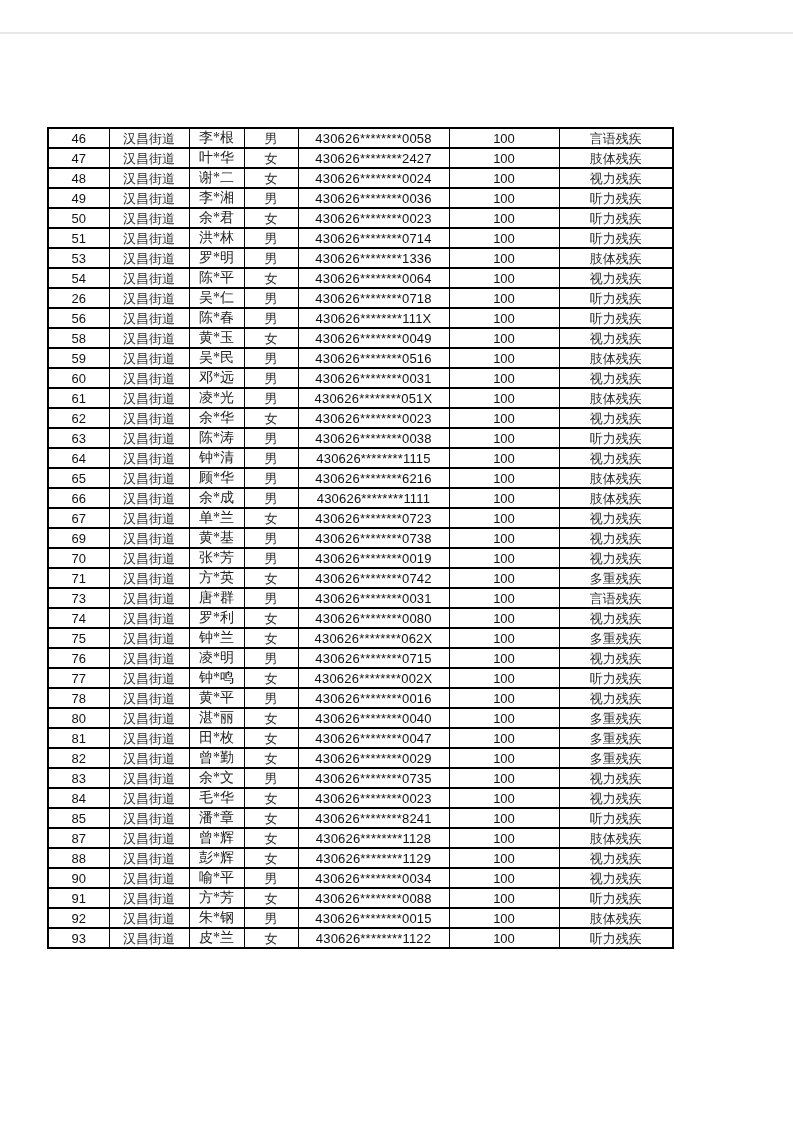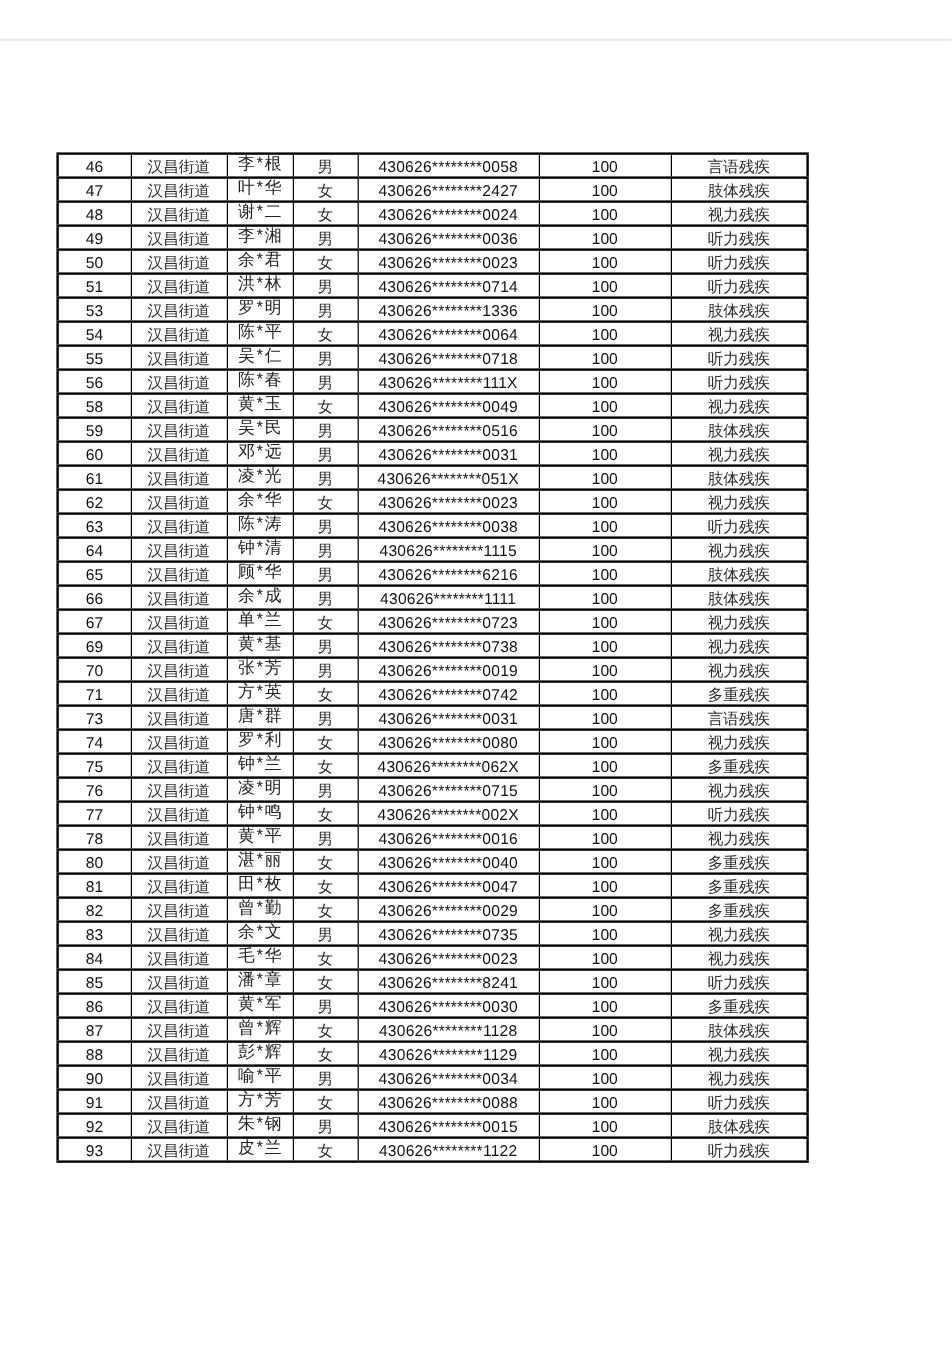--- a/index.html
+++ b/index.html
@@ -50,21 +50,21 @@
     color: #111111;
   }
   td.c-id { letter-spacing: 0.2px; }
   
   td.c-street, td.c-gender, td.c-type {
     font-family: "Liberation Serif", "DejaVu Serif", serif;
     font-size: 13px;
     color: #2a2a2a;
   }
   td.c-name {
-    font-family: Liberation Mono, monospace;
+    font-family: Liberation Serif, serif;
     font-size: 14px;
     color: #222222;
   }
 </style>
 </head>
 <body>
 
 <div class="page">
   <div class="page-top-edge"></div>
 
@@ -145,21 +145,21 @@
         <tr>
       <td class="c-no">54</td>
       <td class="c-street">汉昌街道</td>
       <td class="c-name">陈*平</td>
       <td class="c-gender">女</td>
       <td class="c-id">430626********0064</td>
       <td class="c-amount">100</td>
       <td class="c-type">视力残疾</td>
     </tr>
         <tr>
-      <td class="c-no">55</td>
+      <td class="c-no">26</td>
       <td class="c-street">汉昌街道</td>
       <td class="c-name">吴*仁</td>
       <td class="c-gender">男</td>
       <td class="c-id">430626********0718</td>
       <td class="c-amount">100</td>
       <td class="c-type">听力残疾</td>
     </tr>
         <tr>
       <td class="c-no">56</td>
       <td class="c-street">汉昌街道</td>
@@ -386,29 +386,20 @@
       <td class="c-type">视力残疾</td>
     </tr>
         <tr>
       <td class="c-no">85</td>
       <td class="c-street">汉昌街道</td>
       <td class="c-name">潘*章</td>
       <td class="c-gender">女</td>
       <td class="c-id">430626********8241</td>
       <td class="c-amount">100</td>
       <td class="c-type">听力残疾</td>
-    </tr>
-        <tr>
-      <td class="c-no">86</td>
-      <td class="c-street">汉昌街道</td>
-      <td class="c-name">黄*军</td>
-      <td class="c-gender">男</td>
-      <td class="c-id">430626********0030</td>
-      <td class="c-amount">100</td>
-      <td class="c-type">多重残疾</td>
     </tr>
         <tr>
       <td class="c-no">87</td>
       <td class="c-street">汉昌街道</td>
       <td class="c-name">曾*辉</td>
       <td class="c-gender">女</td>
       <td class="c-id">430626********1128</td>
       <td class="c-amount">100</td>
       <td class="c-type">肢体残疾</td>
     </tr>

